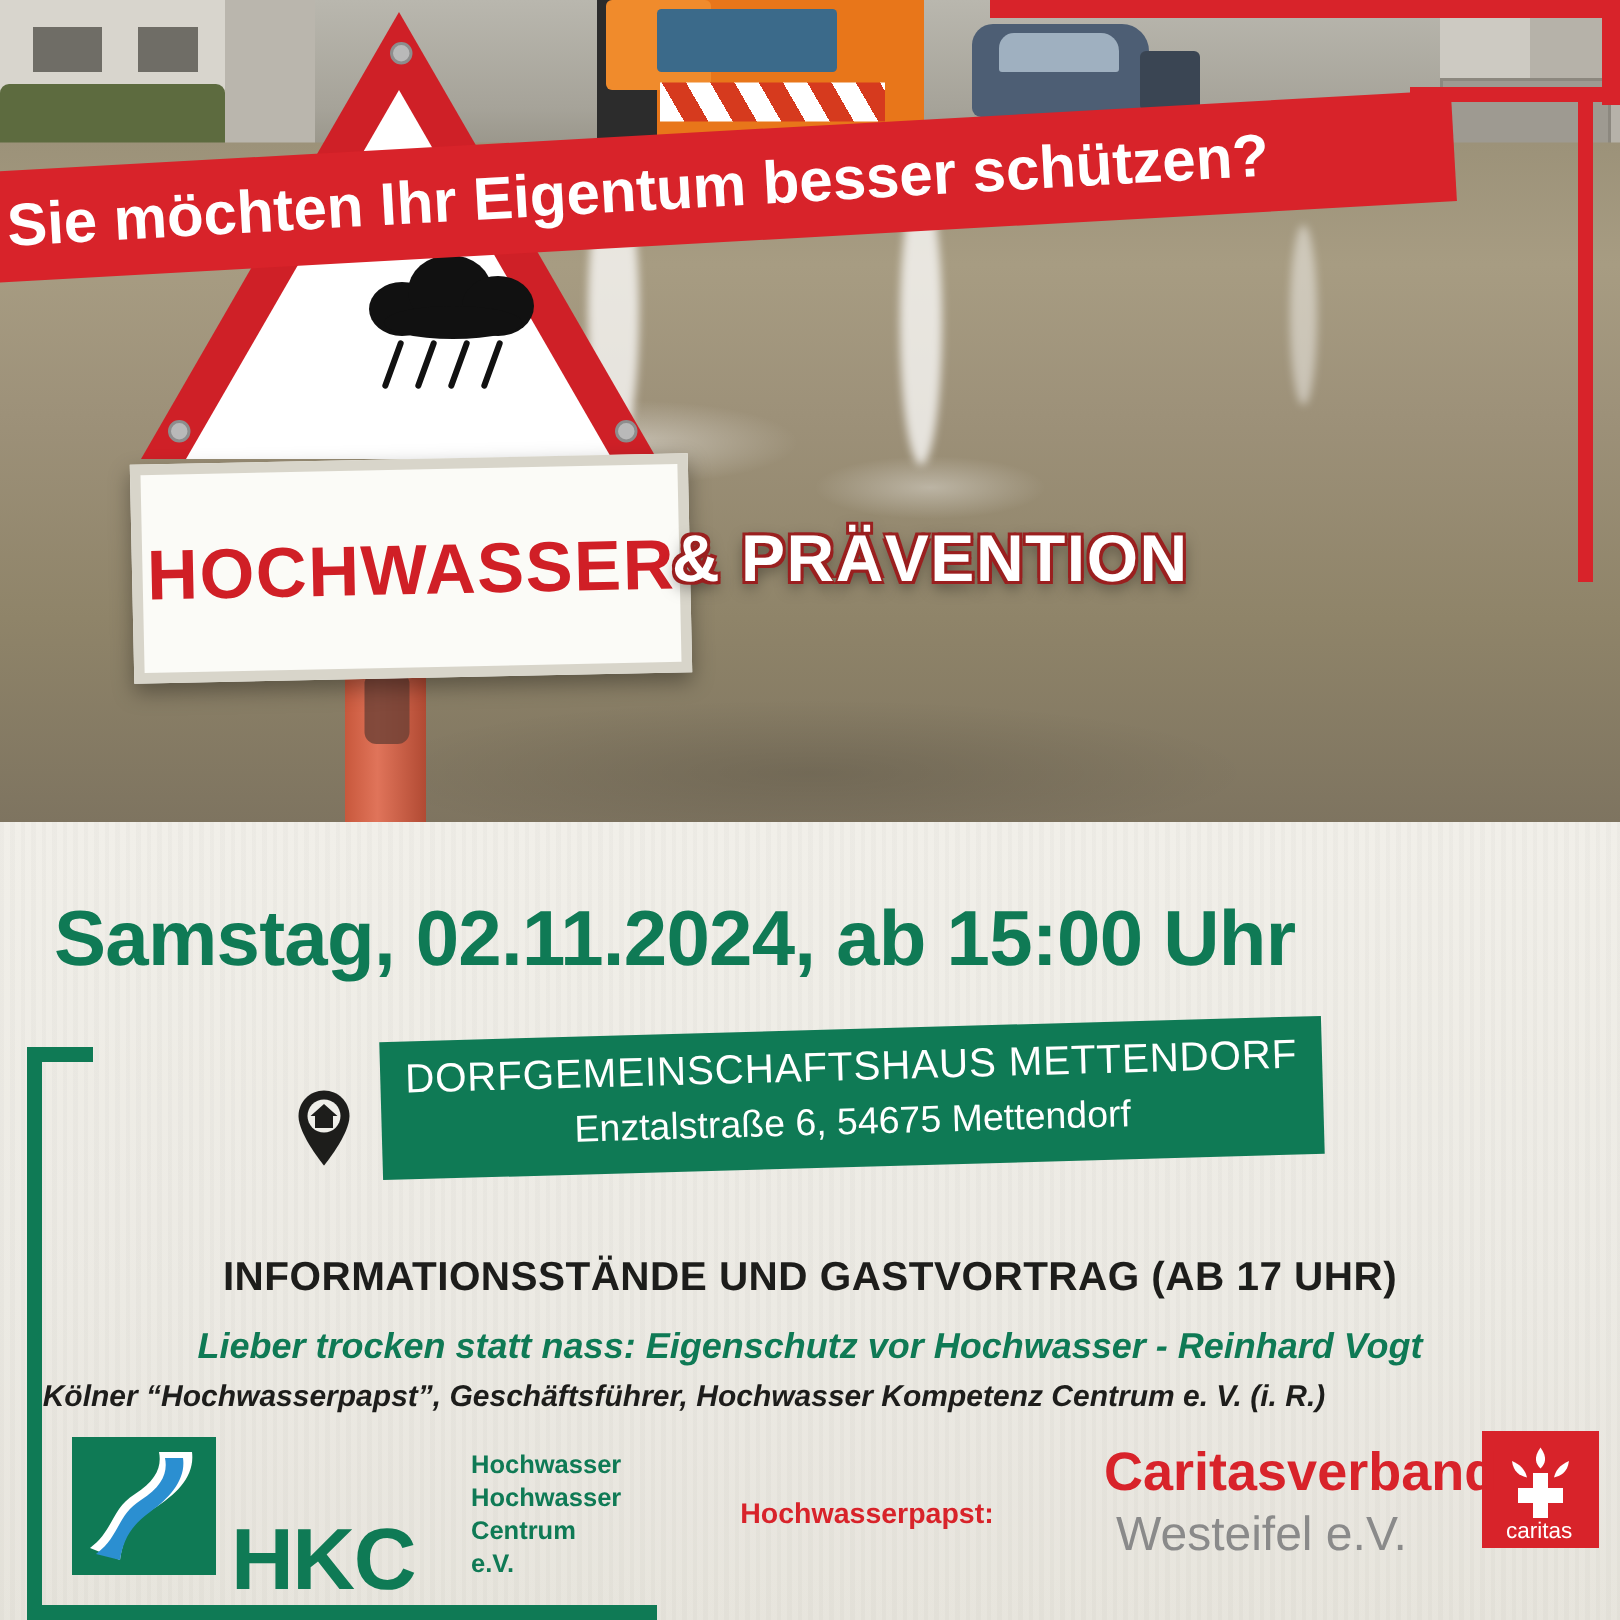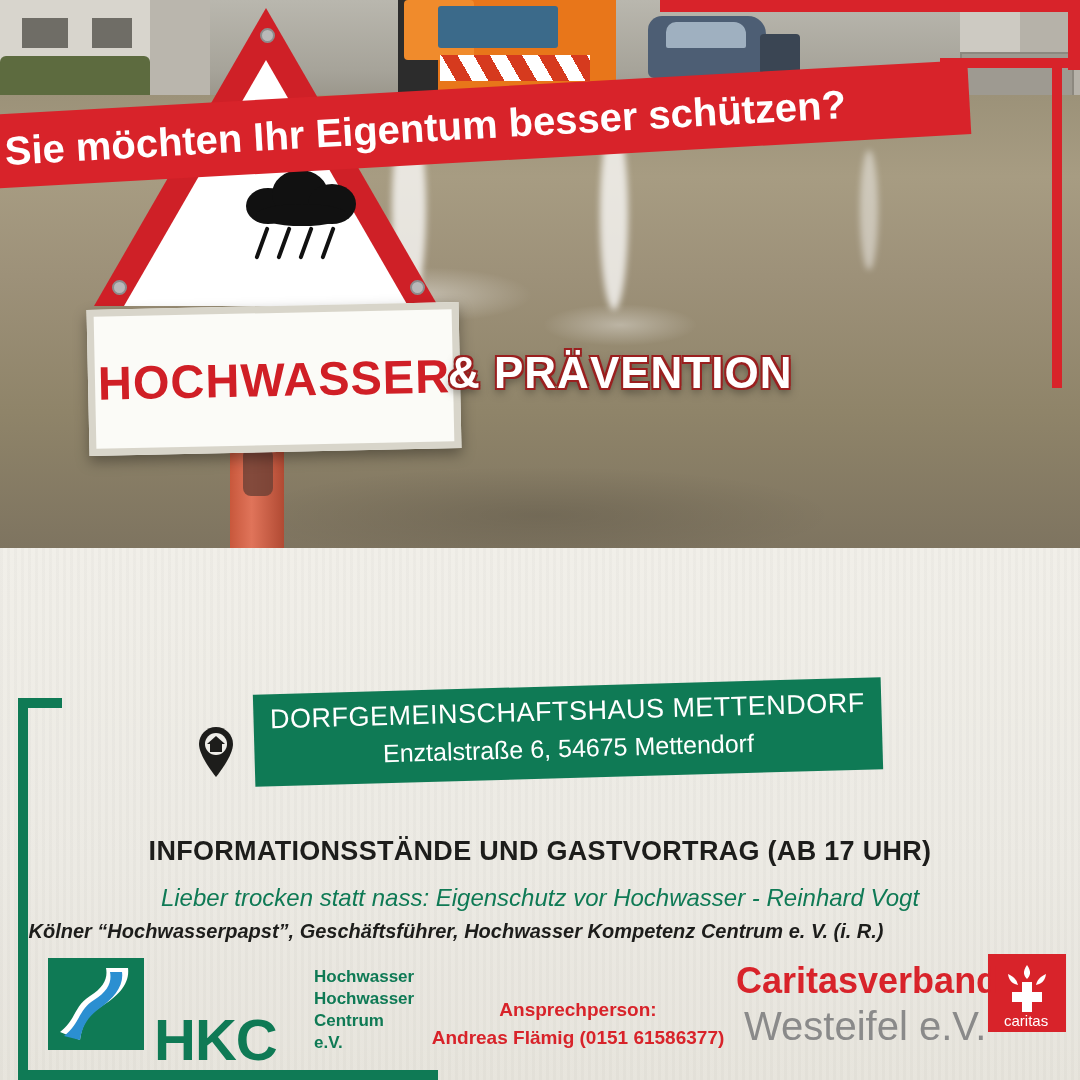--- a/index.html
+++ b/index.html
@@ -154,21 +154,21 @@
     position:absolute;left:0;top:48px;width:628px;text-align:center;color:#fff;font-size:25px;
   }
   .pin{position:absolute;left:196px;top:178px;width:40px;height:52px;}
 
   .stands{
     position:absolute;left:0;top:288px;width:1080px;text-align:center;
     font-size:27px;font-weight:bold;color:#1d1d1b;letter-spacing:.3px;
   }
   .talk{
     position:absolute;left:0;top:336px;width:1080px;text-align:center;
-    font-size:24px;font-weight:normal;font-style:italic;color:#0f7a55;
+    font-size:24px;font-weight:bold;font-style:italic;color:#0f7a55;
   }
   .speaker{
     position:absolute;left:0;top:372px;width:912px;text-align:center;
     font-size:20px;font-weight:bold;font-style:italic;color:#1d1d1b;
   }
 
   
   .gb-v{position:absolute;left:18px;top:150px;width:10px;height:430px;background:#0f7a55;}
   .gb-h-top{position:absolute;left:18px;top:150px;width:44px;height:10px;background:#0f7a55;}
   .gb-h-bottom{position:absolute;left:18px;top:522px;width:420px;height:10px;background:#0f7a55;}
@@ -185,21 +185,21 @@
     position:absolute;left:398px;top:448px;width:360px;text-align:center;color:#d8232a;
     font-size:19px;font-weight:bold;line-height:28px;
   }
 
   
   .caritas{position:absolute;left:736px;top:406px;width:320px;height:110px;}
   .car-box{position:absolute;left:252px;top:0px;width:78px;height:78px;background:#d8232a;}
   .car-cross{position:absolute;left:262px;top:8px;width:58px;height:58px;}
   .car-word{position:absolute;left:268px;top:58px;color:#fff;font-size:15px;}
   .car-l1{position:absolute;left:0px;top:6px;font-size:36px;color:#d8232a;font-weight:bold;}
-  .car-l2{position:absolute;left:8px;top:50px;font-size:40px;color:#8a8a8a;}
+  .car-l2{position:absolute;left:8px;top:50px;font-size:32px;color:#8a8a8a;}
 </style>
 </head>
 <body>
 
 <div id="poster">
 
   <div class="photo">
     <div class="bg-band"></div>
     <div class="bldg b1">
       <div class="win w1"></div>
@@ -264,20 +264,21 @@
     <div class="bracket br-h2"></div>
     <div class="bracket br-v2"></div>
   </div>
 
   <div class="info">
 
     <div class="gb-v"></div>
     <div class="gb-h-top"></div>
     <div class="gb-h-bottom"></div>
 
+    <div class="date">Samstag, 02.11.2024, ab 15:00 Uhr</div>
 
     <svg class="pin" viewBox="0 0 40 52">
       <path d="M20 1C10.6 1 3 8.6 3 18c0 12.5 17 33 17 33s17-20.5 17-33C37 8.6 29.4 1 20 1z" fill="#1d1d1b"></path>
       <circle cx="20" cy="18" r="11" fill="#efeee9"></circle>
       <path d="M20 10l9 8h-3v8h-12v-8h-3z" fill="#1d1d1b"></path>
     </svg>
 
     <div class="venue">
       <div class="v1">DORFGEMEINSCHAFTSHAUS METTENDORF</div>
       <div class="v2">Enztalstraße 6, 54675 Mettendorf</div>
@@ -295,22 +296,21 @@
       </svg>
       <div class="hkc-letters">HKC</div>
       <div class="hkc-words">
         <div>Hochwasser</div>
         <div>Hochwasser</div>
         <div>Centrum e.V.</div>
       </div>
     </div>
 
     <div class="contact">
-      <div>Ansprechperson:</div>
-      <div>Andreas Flämig (0151 61586377)</div>
+      <div>Hochwasserpapst:</div>
     </div>
 
     <div class="caritas">
       <div class="car-box"></div>
       <svg class="car-cross" viewBox="0 0 58 58">
         <path d="M29 3 c 5 7 3 11 0 14 c -3 -3 -5 -7 0 -14 z" fill="#fff"></path>
         <path d="M24 20 h10 v10 h10 v10 h-10 v10 h-10 v-10 h-10 v-10 h10 z" fill="#fff"></path>
         <path d="M10 12 c 7 3 9 7 10 11 c -4 -1 -9 -3 -10 -11 z" fill="#fff"></path>
         <path d="M48 12 c -7 3 -9 7 -10 11 c 4 -1 9 -3 10 -11 z" fill="#fff"></path>
       </svg>

